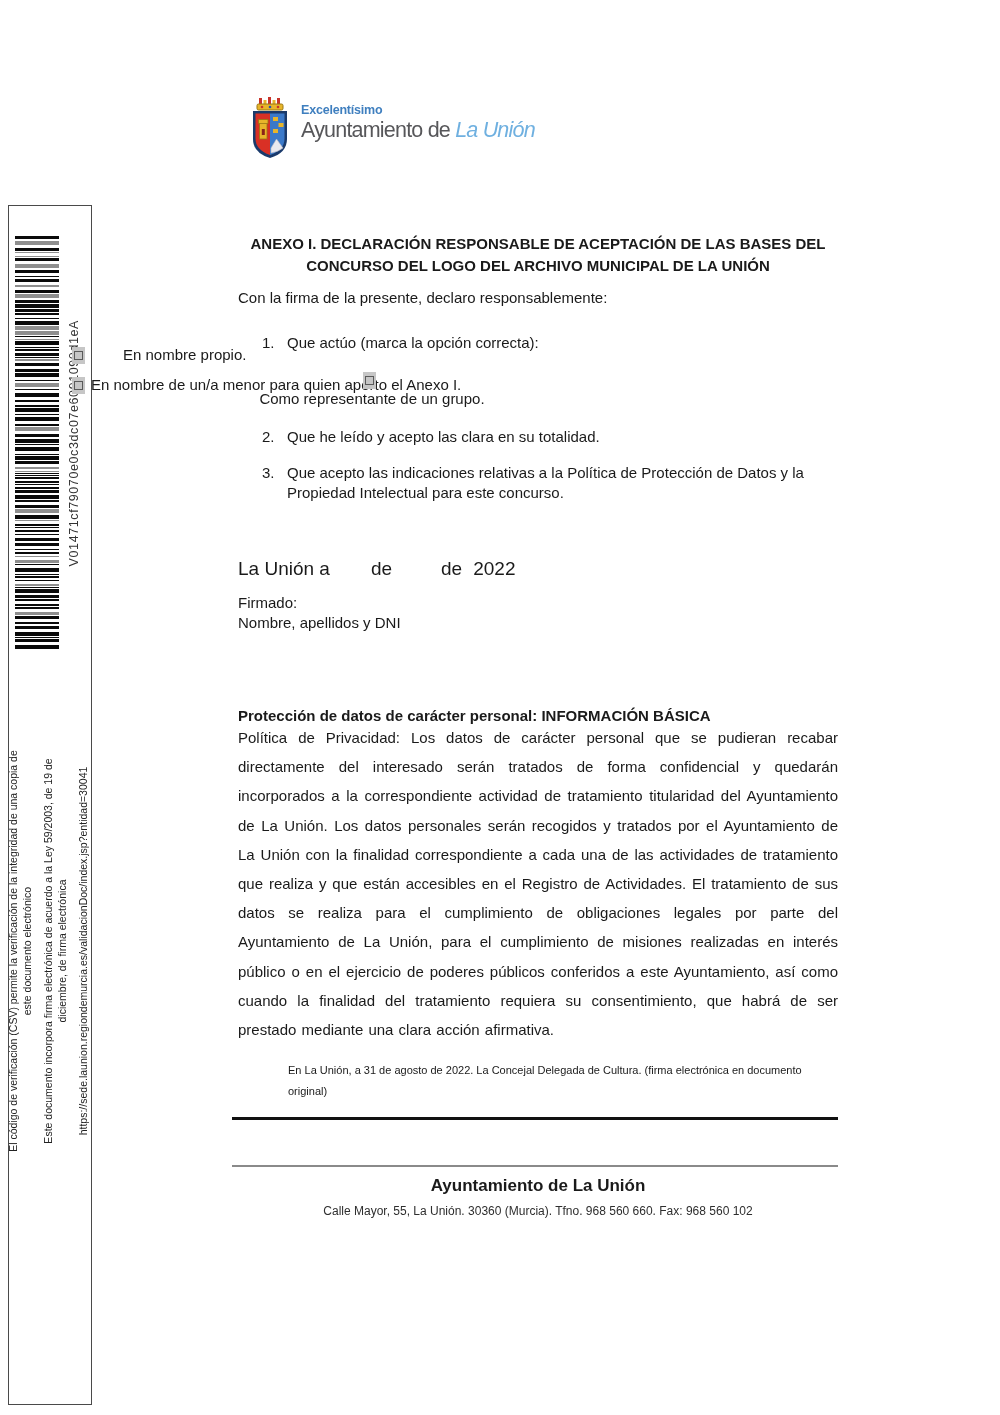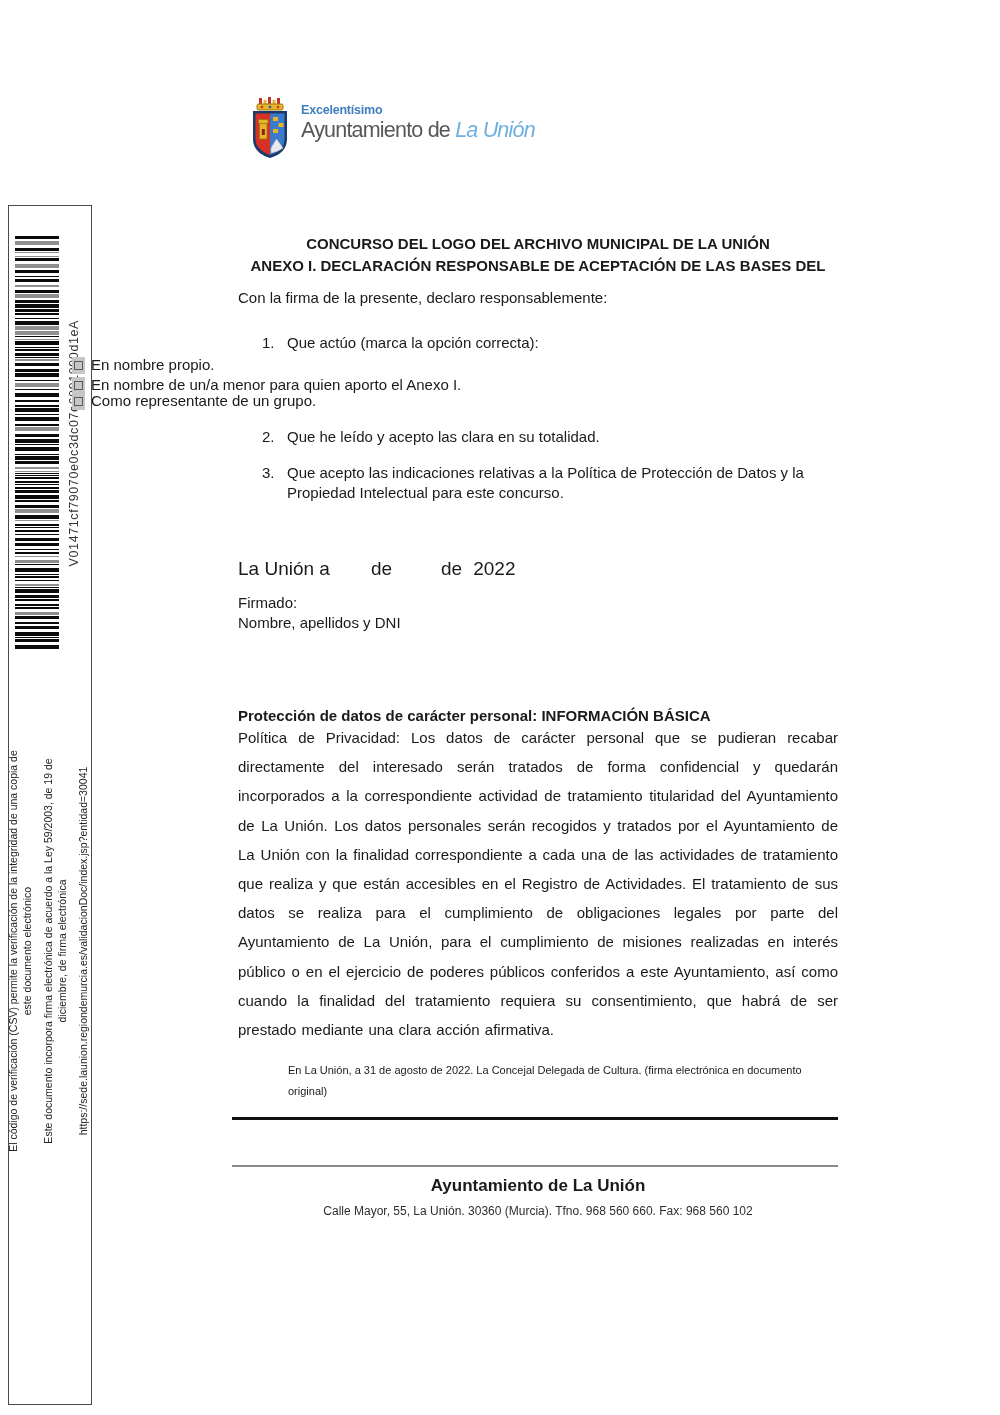--- a/index.html
+++ b/index.html
@@ -226,44 +226,44 @@
   <div class="logo-text">
     <div class="logo-small">Excelentísimo</div>
     <div class="logo-main">
       <span class="dark">Ayuntamiento de</span>
       <span class="light">La Unión</span>
     </div>
   </div>
 </div>
 
 <div class="abs content doc-title">
+  <div>ANEXO I. DECLARACIÓN RESPONSABLE DE ACEPTACIÓN DE LAS BASES DEL</div>
   <div>CONCURSO DEL LOGO DEL ARCHIVO MUNICIPAL DE LA UNIÓN</div>
-  <div>ANEXO I. DECLARACIÓN RESPONSABLE DE ACEPTACIÓN DE LAS BASES DEL</div>
 </div>
 
 <div class="abs content intro">Con la firma de la presente, declaro responsablemente:</div>
 
 <div class="abs content list-item" style="top:333px;">
   <span class="num">1.</span>
   <span class="li-text">Que actúo (marca la opción correcta):</span>
 </div>
 
-<div class="abs content opt-row" style="top:355px;">
+<div class="abs content opt-row" style="top:345px;gap:32px;">
   <span class="chk">
       <i></i>
     </span>
   <span>En nombre propio.</span>
 </div>
 <div class="abs content opt-row" style="top:375px;">
   <span class="chk">
       <i></i>
     </span>
   <span>En nombre de un/a menor para quien aporto el Anexo I.</span>
 </div>
-<div class="abs content opt-row" style="top:391px;">
+<div class="abs content opt-row" style="top:372px;flex-direction:column;">
   <span class="chk">
       <i></i>
     </span>
   <span>Como representante de un grupo.</span>
 </div>
 
 <div class="abs content list-item" style="top:427px;">
   <span class="num">2.</span>
   <span class="li-text">Que he leído y acepto las clara en su totalidad.</span>
 </div>

